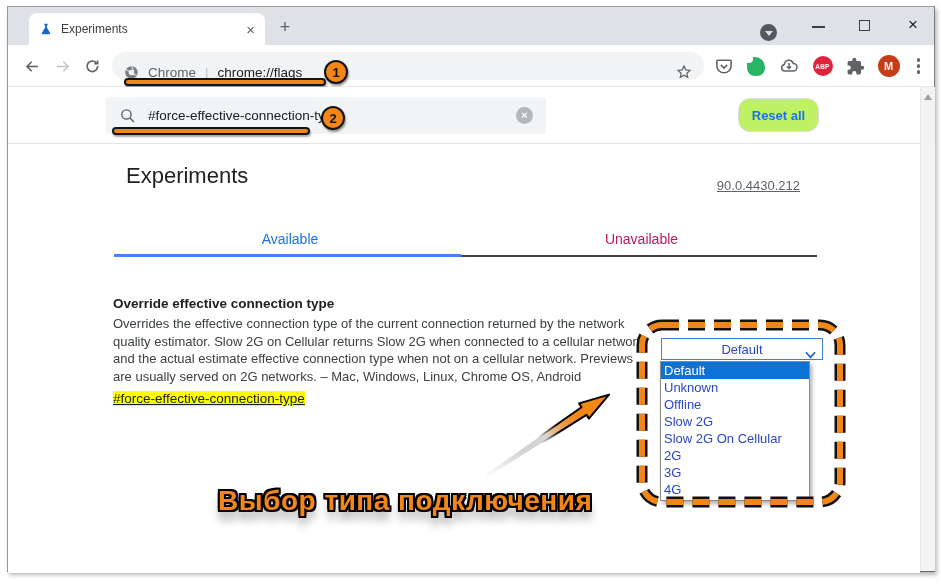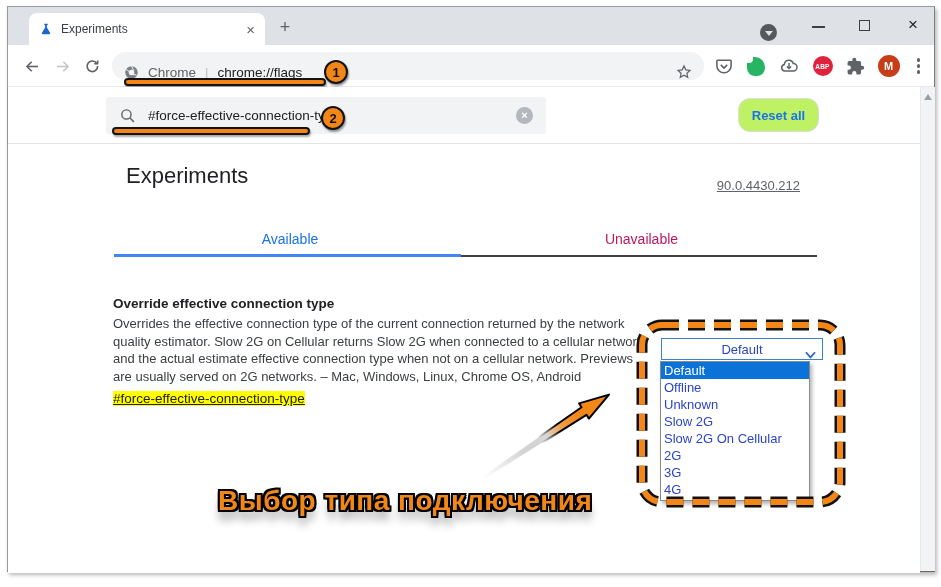--- a/index.html
+++ b/index.html
@@ -209,22 +209,22 @@
     <div class="sel">
       <span class="sel-value">Default</span>
       <span class="sel-chev">
         <svg width="11" height="8" viewBox="0 0 12 8" fill="none" stroke="#2b67c8" stroke-width="2">
             <polyline points="1 1 6 6.5 11 1"></polyline>
           </svg>
       </span>
     </div>
     <div class="optlist">
       <div class="opt selected">Default</div>
+      <div class="opt">Unknown</div>
       <div class="opt">Offline</div>
-      <div class="opt">Unknown</div>
       <div class="opt">Slow 2G</div>
       <div class="opt">Slow 2G On Cellular</div>
       <div class="opt">2G</div>
       <div class="opt">3G</div>
       <div class="opt">4G</div>
     </div>
 
     <svg class="frame-svg" width="214" height="193">
       <rect x="8" y="8" width="198" height="177" rx="20" fill="none" stroke="#111" stroke-width="11" stroke-dasharray="17 9"></rect>
       <rect x="8" y="8" width="198" height="177" rx="20" fill="none" stroke="#f28718" stroke-width="6" stroke-dasharray="17 9"></rect>

